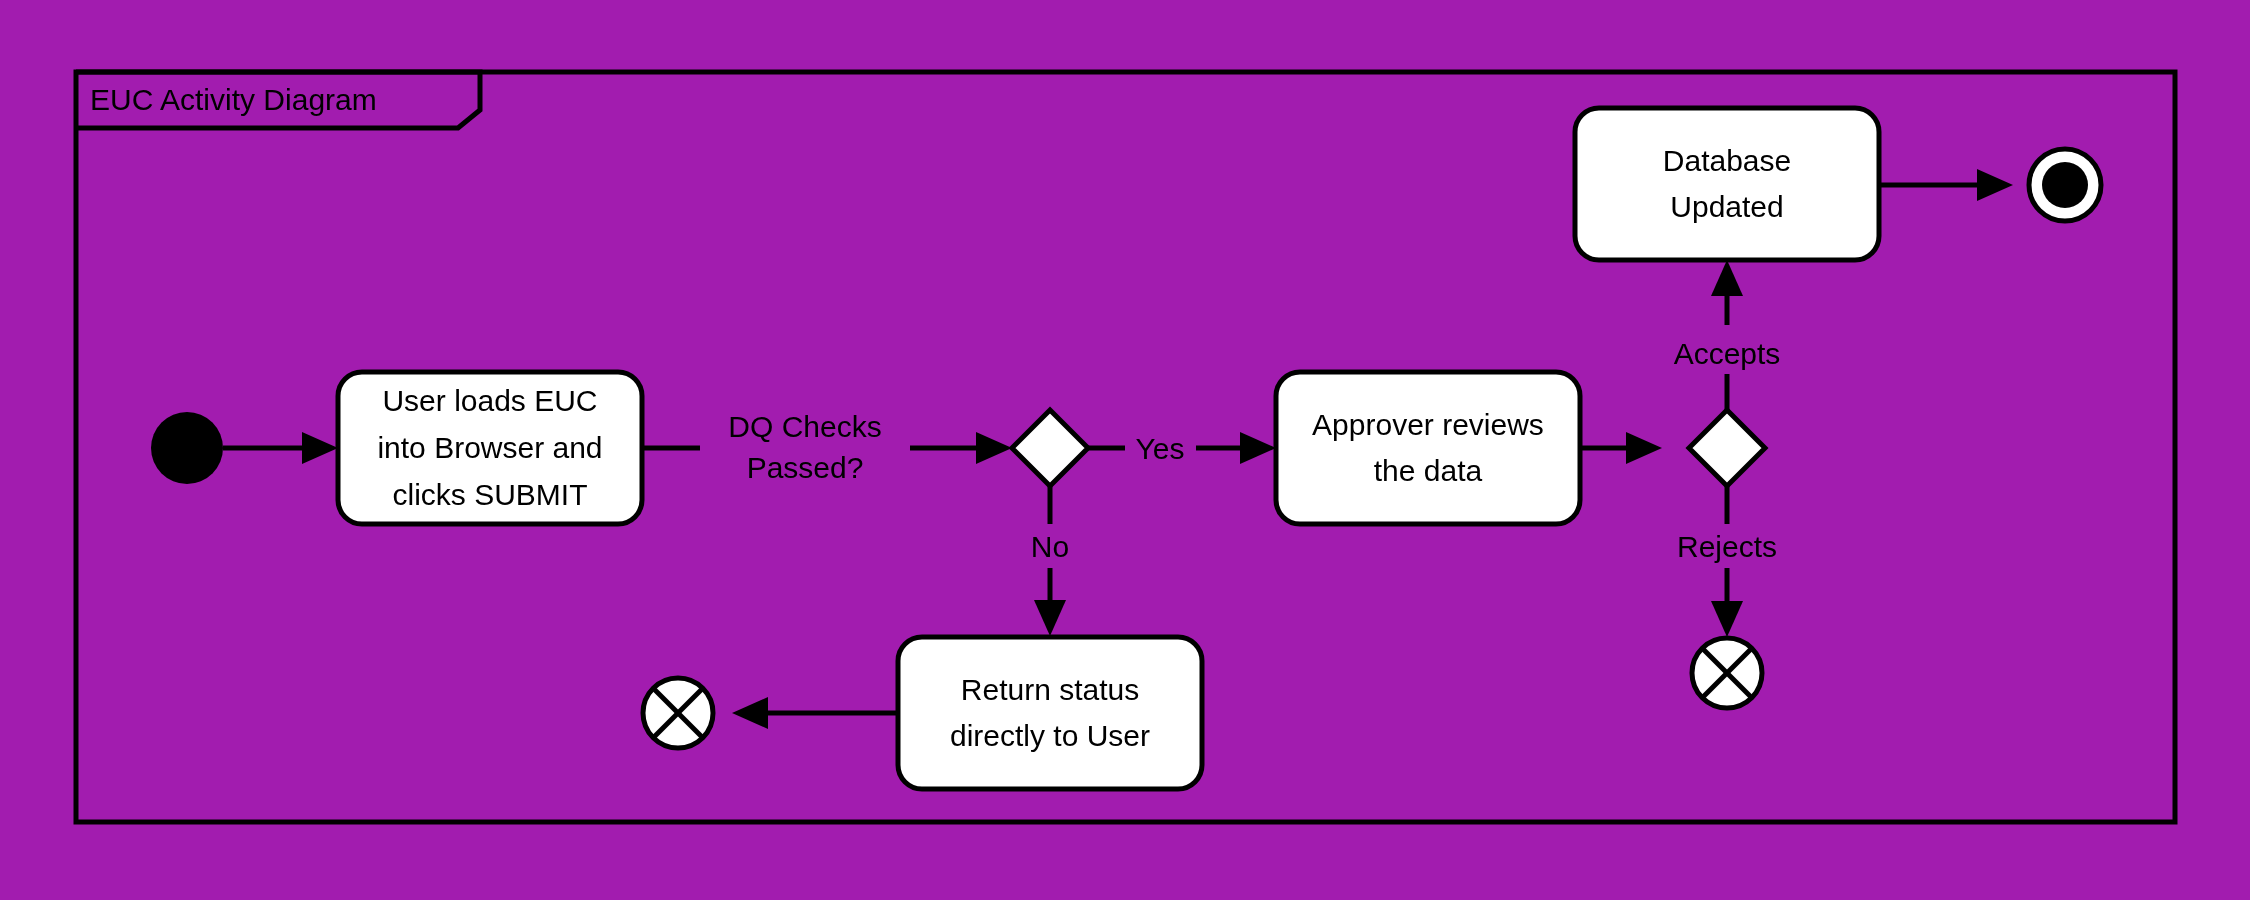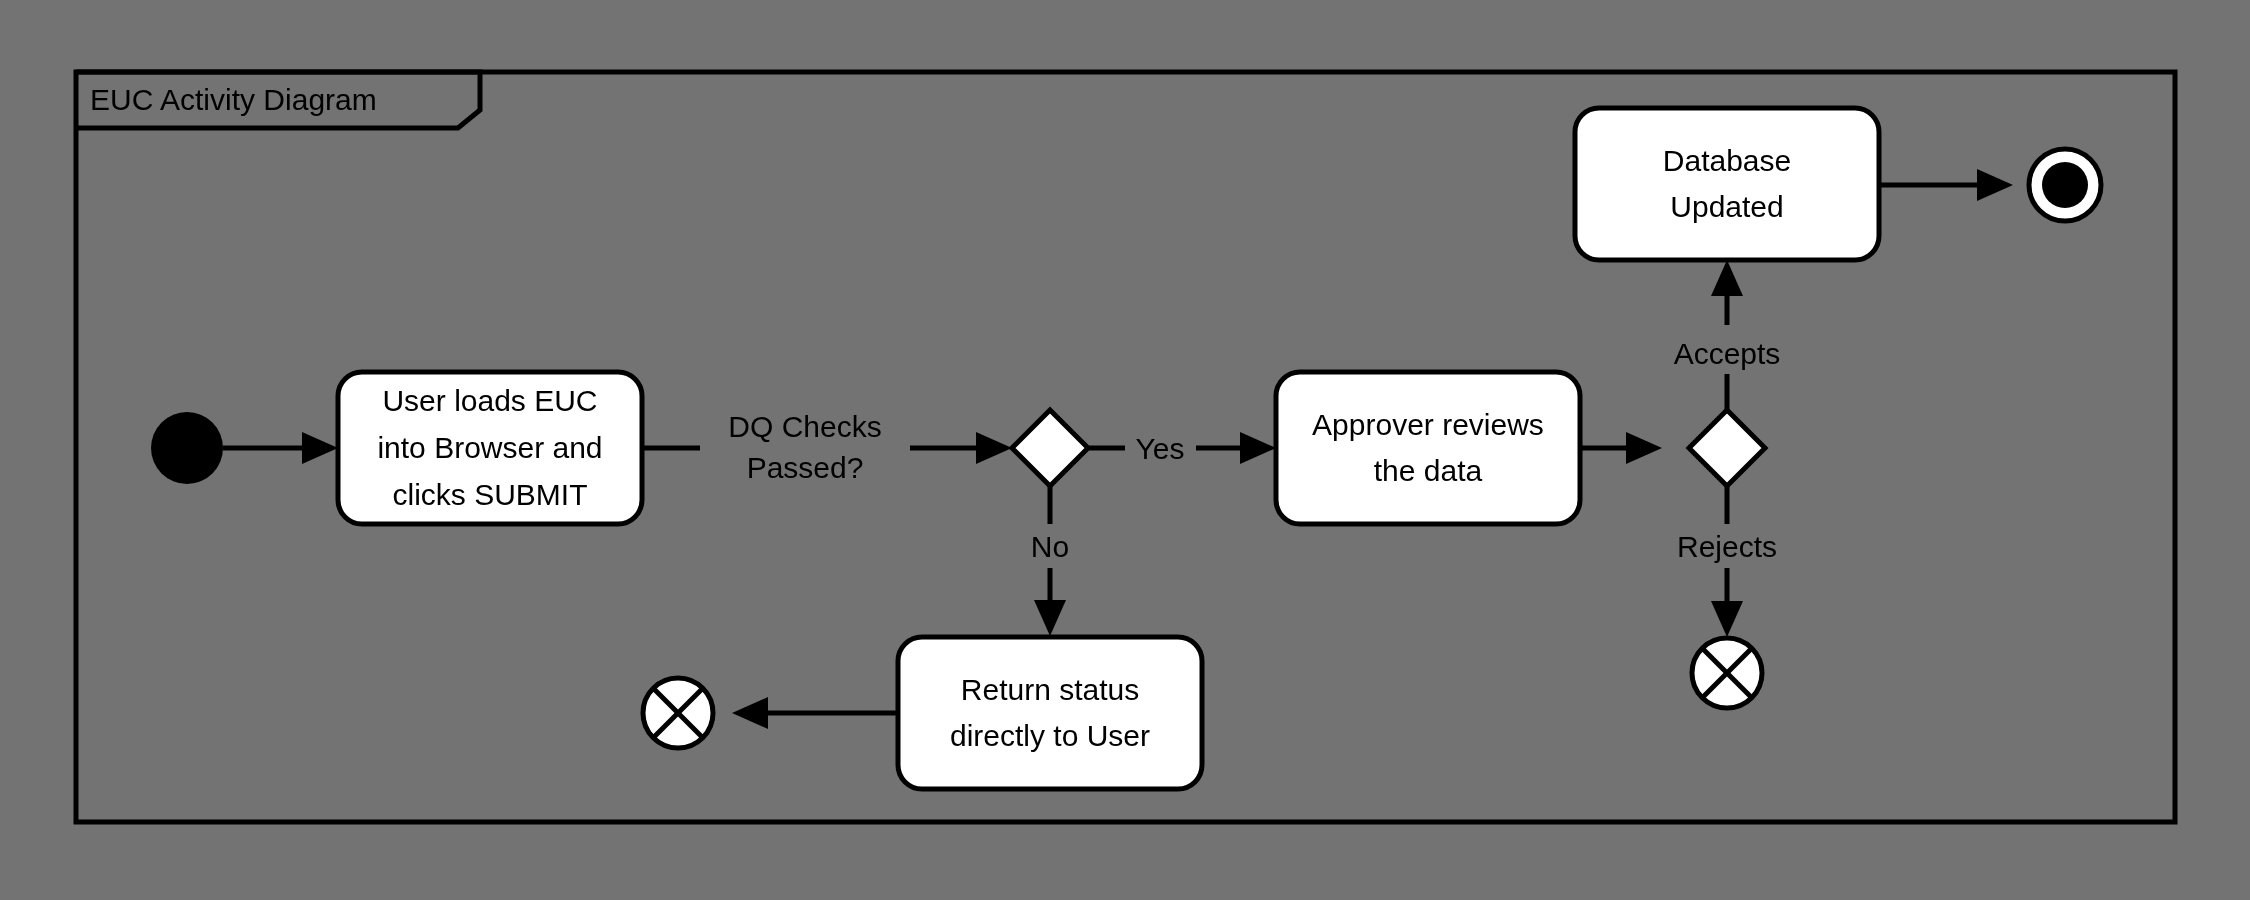--- a/index.html
+++ b/index.html
@@ -4,21 +4,21 @@
 <style>
   html, body {
     margin: 0;
     padding: 0;
     background: #ffffff;
   }
   #canvas {
     position: relative;
     width: 2250px;
     height: 900px;
-    background: #737373;
+    background: #a21caf;
     font-family: "Liberation Sans", sans-serif;
   }
   svg#diagram {
     display: block;
     width: 2250px;
     height: 900px;
   }
   .frame-border {
     fill: none;
     stroke: #000000;

